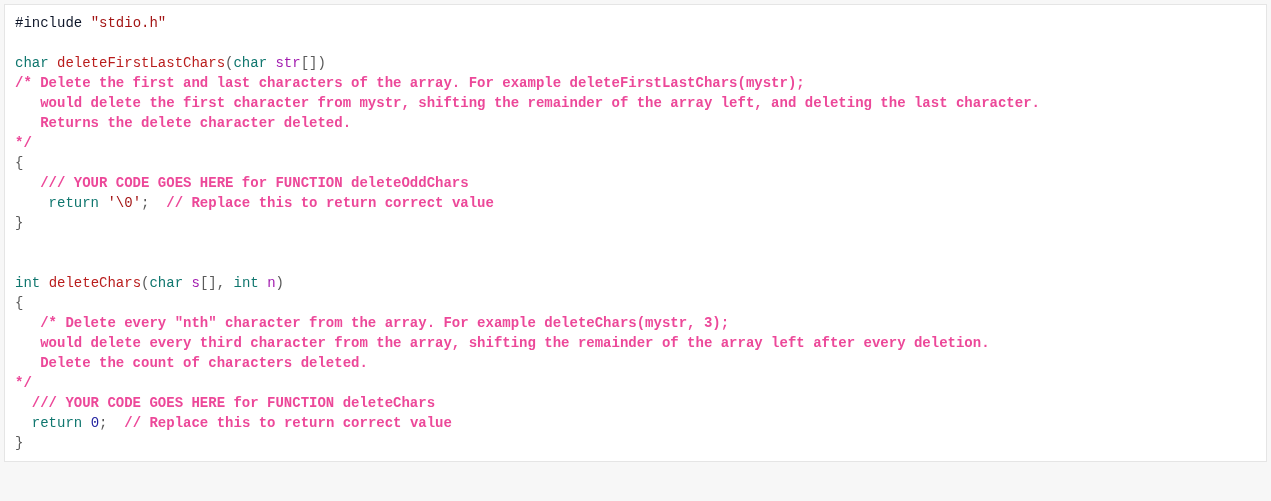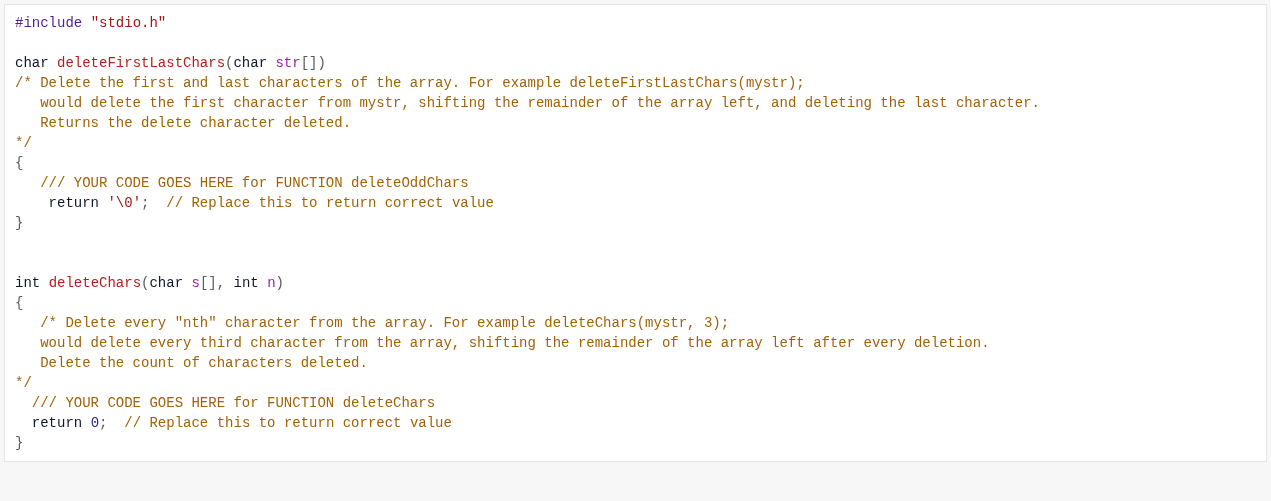--- a/index.html
+++ b/index.html
@@ -11,25 +11,25 @@
     padding: 4px 0;
   }
   .code-container {
     background: #ffffff;
     border: 1px solid #e5e5e5;
     margin: 0 4px;
     padding: 8px 10px;
     white-space: pre;
     overflow-x: auto;
   }
-  .pp { color: #4c1d95; }
-  .kw { color: #0f172a; }
+  .pp { color: #0f172a; }
+  .kw { color: #0f766e; }
   .fn { color: #b91c1c; }
   .s  { color: #a31515; }
-  .c  { color: #a16207; }
+  .c  { color: #ec4899; font-weight: bold; }
   .op { color: #5a5a5a; }
   .br { color: #5a5a5a; }
   .id { color: #a21caf; }
   .num{ color: #1f1f9f; }
   .chlit { color: #a31515; }
 </style>
 </head>
 <body>
 
 <div class="code-container"><span class="pp">#include</span> <span class="s">"stdio.h"</span>

